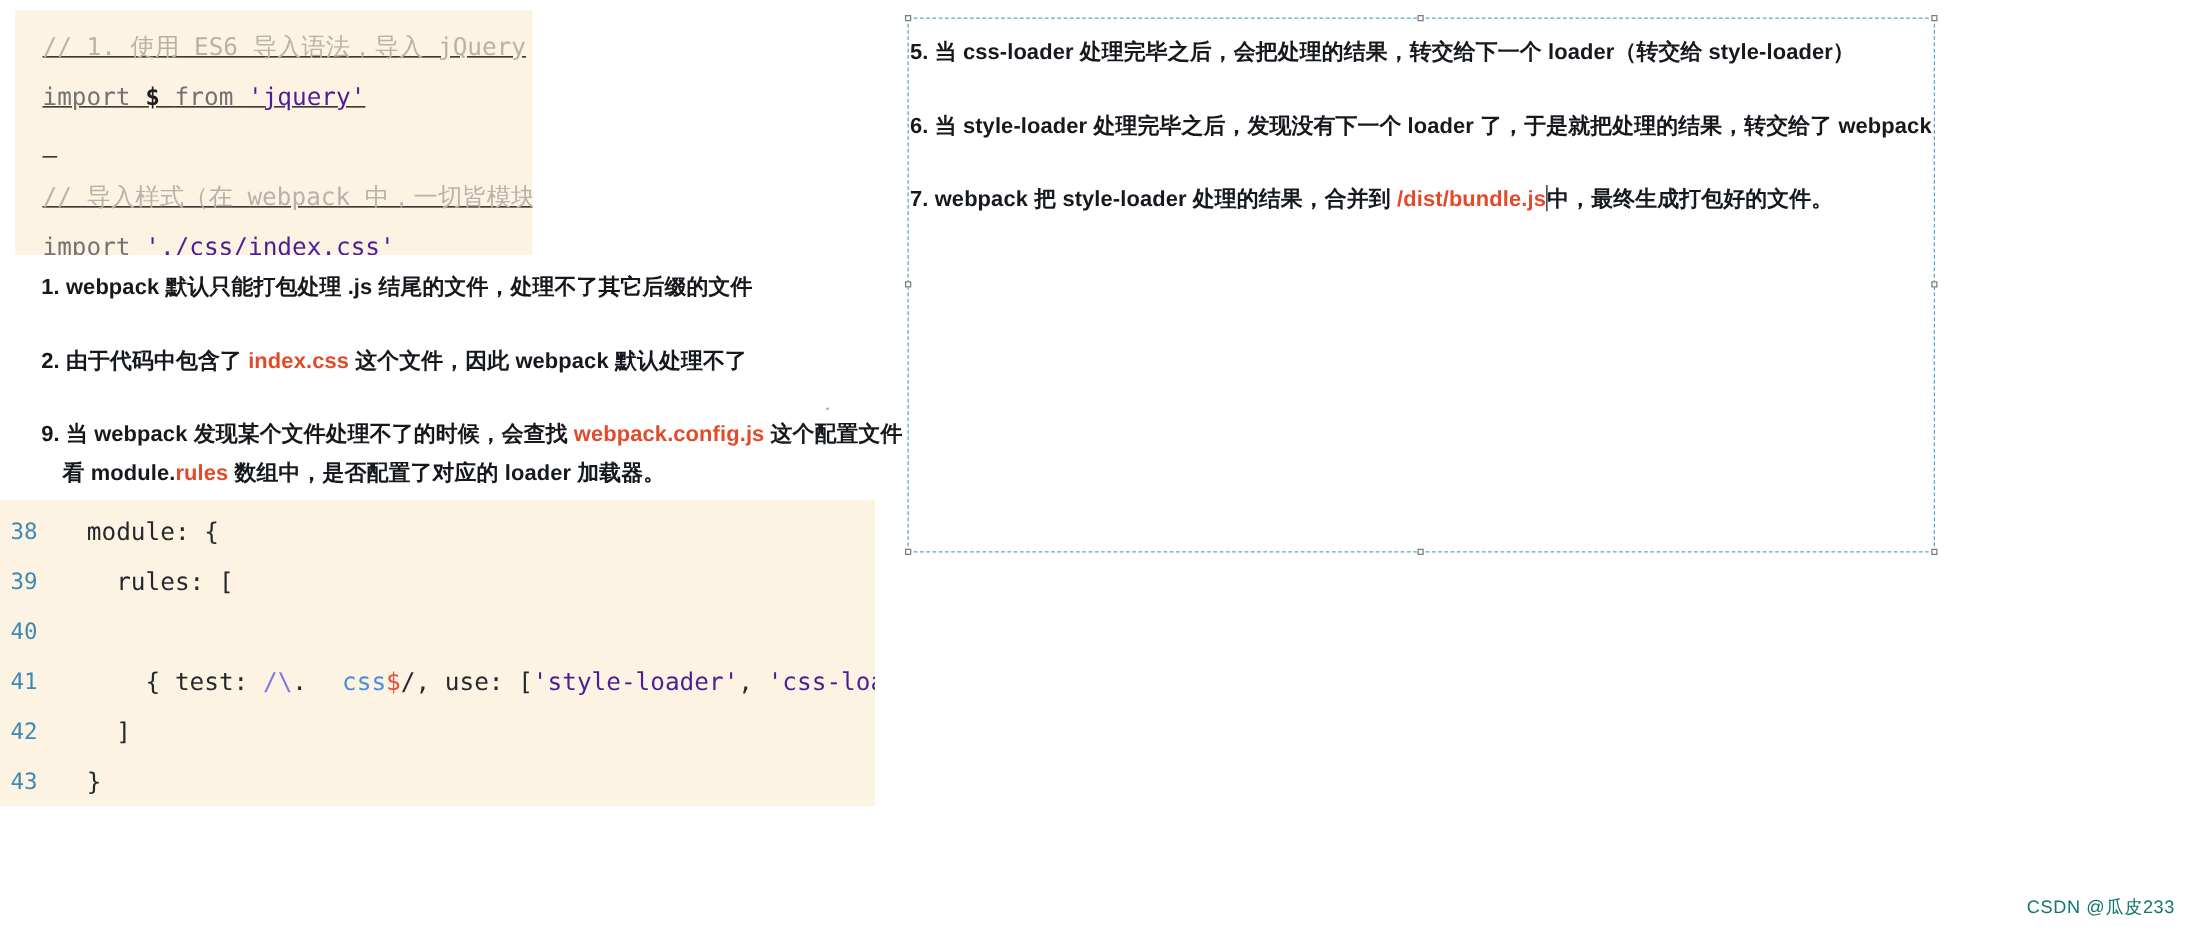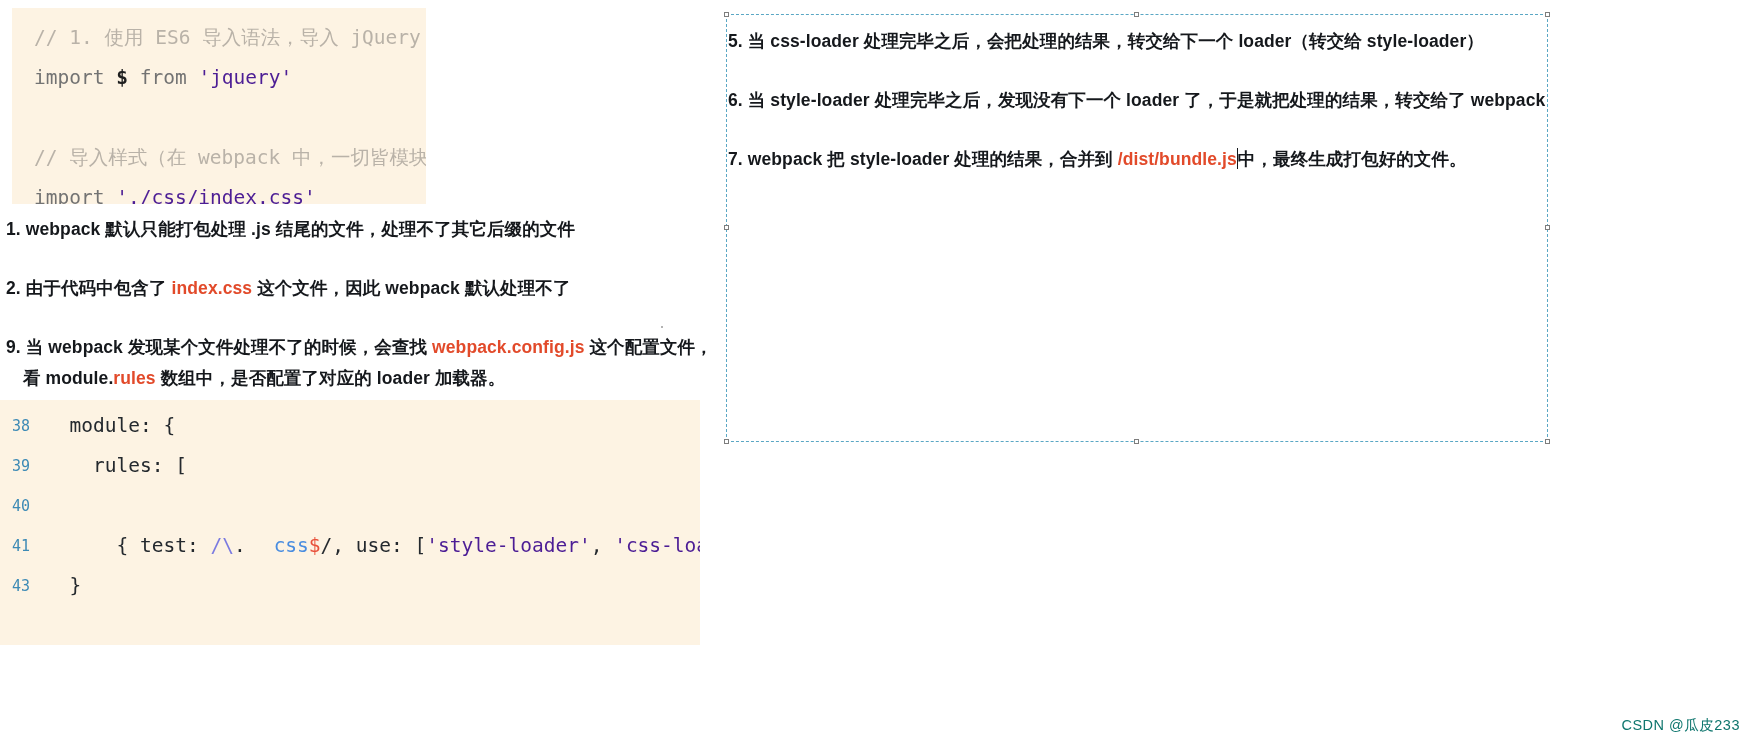--- a/index.html
+++ b/index.html
@@ -33,20 +33,21 @@
     overflow: hidden;
   }
   #top-code-block {
     position: absolute;
     left: 12px;
     top: 8px;
     width: 414px;
     height: 196px;
     padding: 10px 0 0 0;
     box-sizing: border-box;
+    text-decoration: underline;
   }
   .code-line {
     display: block;
     white-space: pre;
     font-size: 19.5px;
     line-height: 40px;
     height: 40px;
     color: #24292e;
   }
   #top-code-block .code-line { padding-left: 22px; }
@@ -68,20 +69,21 @@
     width: 706px;
   }
   .note-item {
     font-size: 17.5px;
     font-weight: bold;
     color: #15181c;
     line-height: 28px;
     margin-bottom: 31px;
     white-space: nowrap;
     letter-spacing: 0.1px;
+    margin-left: 27px;
   }
   .note-item .cont-line {
     display: block;
     padding-left: 17px;
     margin-top: 3px;
   }
   .hl-red { color: #e24a2a; }
 
   
   #bottom-code-block {
@@ -100,21 +102,21 @@
     line-height: 40px;
     white-space: pre;
     font-size: 19.5px;
     font-family: "DejaVu Sans Mono", "Liberation Mono", monospace;
   }
   .line-no {
     width: 46px;
     min-width: 46px;
     text-align: right;
     color: #3d8ab5;
-    font-size: 15px;
+    font-size: 18px;
     padding-right: 16px;
     box-sizing: border-box;
   }
   .line-code { color: #24292e; }
 
   
   #stray-dot {
     position: absolute;
     left: 661px;
     top: 326px;
@@ -206,20 +208,21 @@
       <div class="note-item"><span><span>9. 当 webpack 发现某个文件处理不了的时候，会查找 </span><span class="hl-red">webpack.config.js</span><span> 这个配置文件，</span></span><span class="cont-line"><span>看 module.</span><span class="hl-red">rules</span><span> 数组中，是否配置了对应的 loader 加载器。</span></span></div>
     </div>
 
   <div id="stray-dot"></div>
 
   <div id="bottom-code-block" class="code-block">
       <div class="num-line"><span class="line-no">38</span><span class="line-code"><span class="tok-plain">  module: {</span></span></div>
       <div class="num-line"><span class="line-no">39</span><span class="line-code"><span class="tok-plain">    rules: [</span></span></div>
       <div class="num-line"><span class="line-no">40</span></div>
       <div class="num-line"><span class="line-no">41</span><span class="line-code"><span class="tok-plain">      { test: </span><span class="tok-regex">/</span><span class="tok-regex">\</span><span class="tok-plain">.</span><span class="tok-regex-b">css</span><span class="tok-dollar">$</span><span class="tok-plain">/</span><span class="tok-plain">, use: [</span><span class="tok-string">'style-loader'</span><span class="tok-plain">, </span><span class="tok-string">'css-loader'</span></span></div>
+      <div class="num-line"><span class="line-no">42</span><span class="line-code"><span class="tok-plain">    ]</span></span></div>
       <div class="num-line"><span class="line-no">43</span><span class="line-code"><span class="tok-plain">  }</span></span></div>
     </div>
 
 </div>
 
 <div id="right-panel">
   <span class="handle tl"></span>
   <span class="handle tm"></span>
   <span class="handle tr"></span>
   <span class="handle ml"></span>

